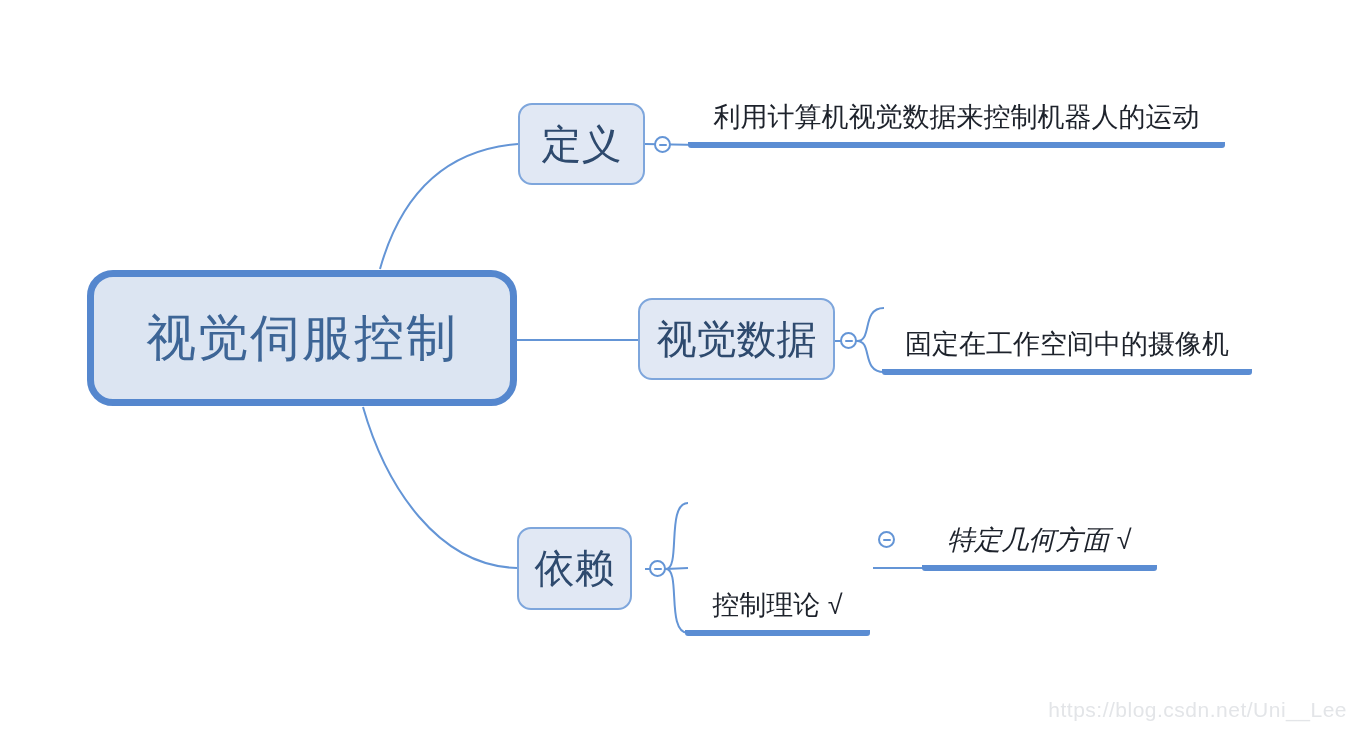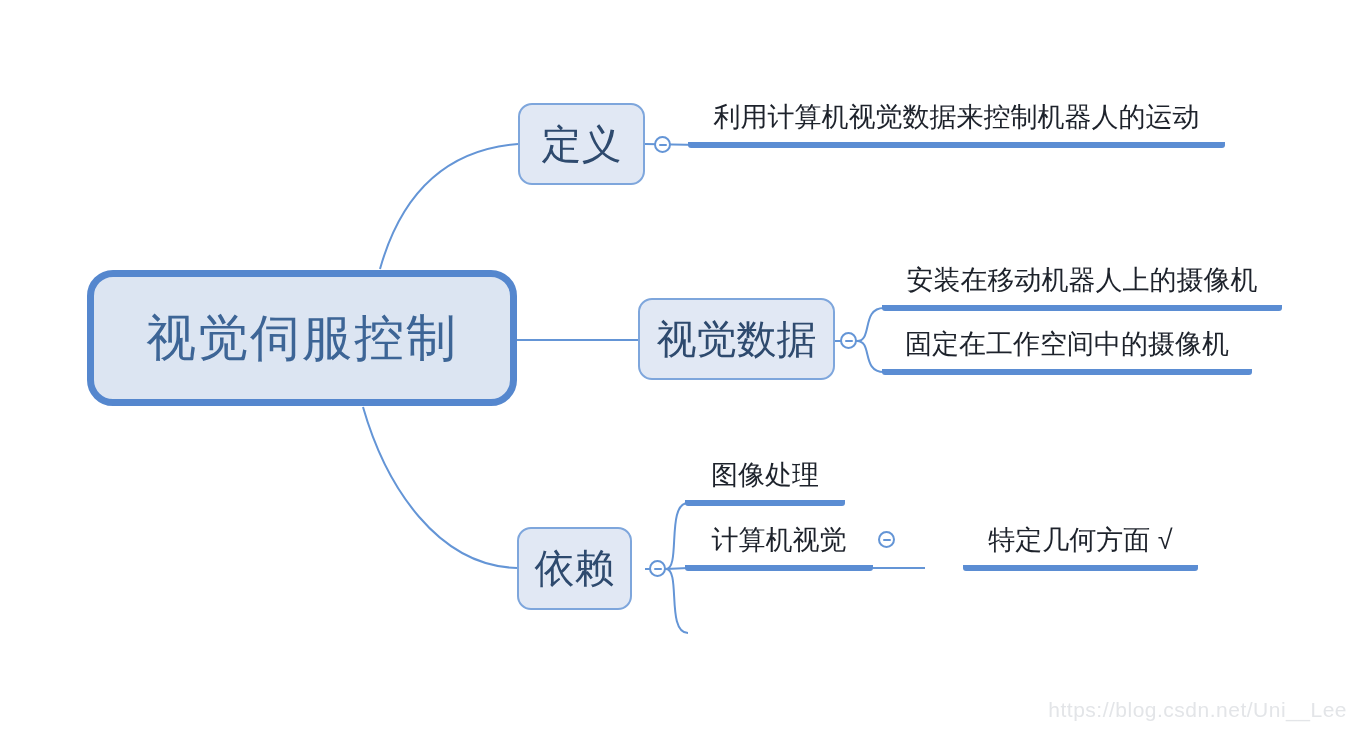--- a/index.html
+++ b/index.html
@@ -97,26 +97,24 @@
   </div>
   <div class="collapse" style="left:649px;top:560px;">
     <span class="minus"></span>
   </div>
   <div class="collapse" style="left:878px;top:531px;">
     <span class="minus"></span>
   </div>
 
   <div class="leaf" style="left:688px;top:100px;width:537px;">利用计算机视觉数据来控制机器人的运动</div>
 
-  <div class="leaf" style="left:882px;top:263px;width:400px;">安装在移动机器人上的摄像机</div>
 
   <div class="leaf" style="left:882px;top:327px;width:370px;">固定在工作空间中的摄像机</div>
 
-  <div class="leaf" style="left:685px;top:458px;width:160px;">图像处理</div>
 
-  <div class="leaf" style="left:685px;top:523px;width:188px;">计算机视觉</div>
 
-  <div class="leaf" style="left:963px;top:523px;width:235px;">特定几何方面 √</div>
+  <div class="leaf" style="left:922px;top:523px;width:235px;font-style:italic;">特定几何方面 √</div>
 
+  <div class="leaf" style="left:685px;top:588px;width:185px;">控制理论 √</div>
 
   <div class="watermark">https://blog.csdn.net/Uni__Lee</div>
 
 </div>
 
 </body></html>

